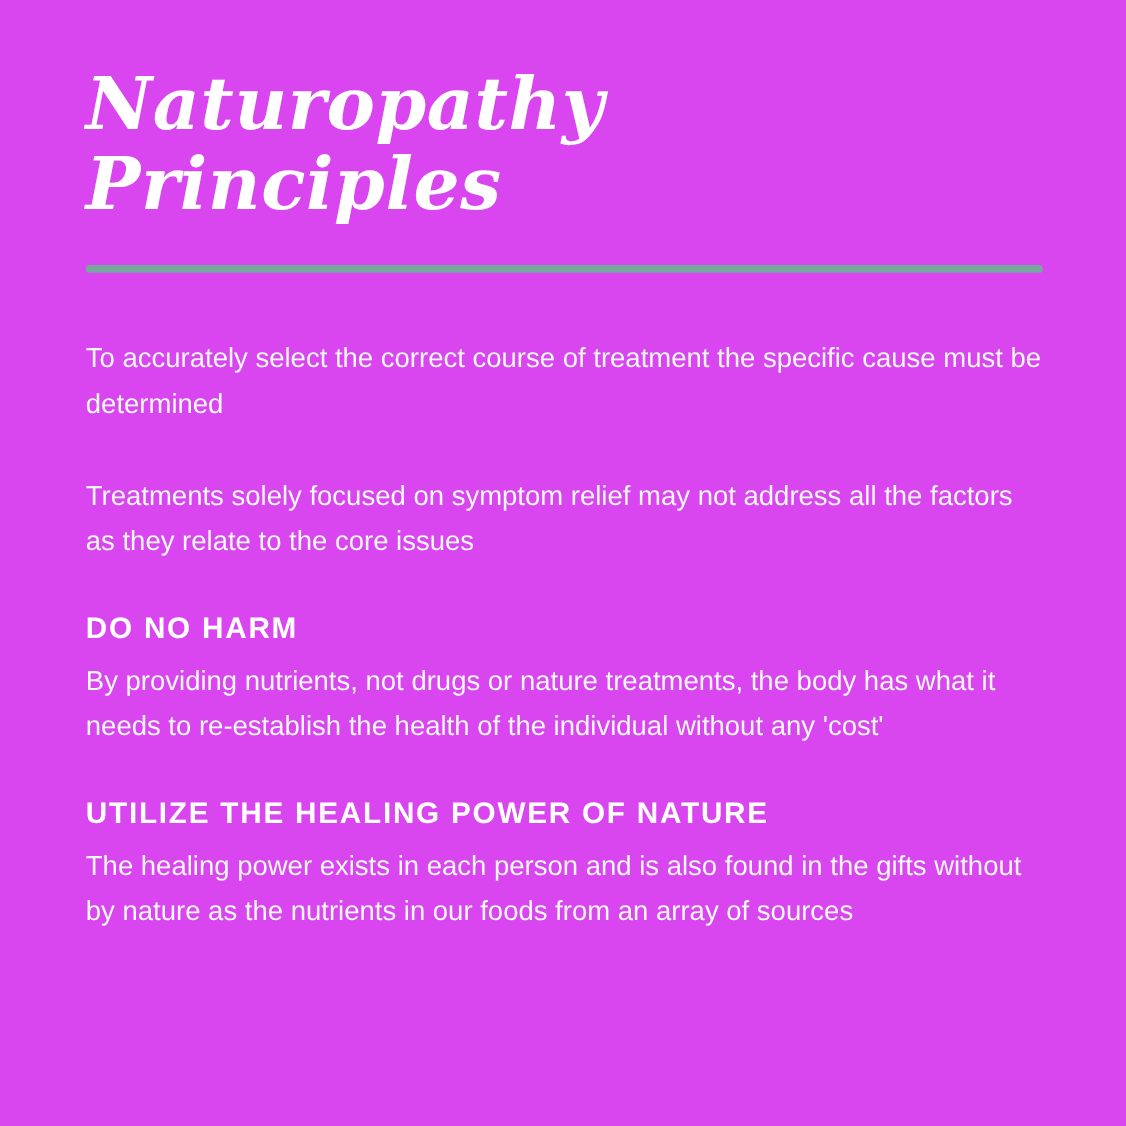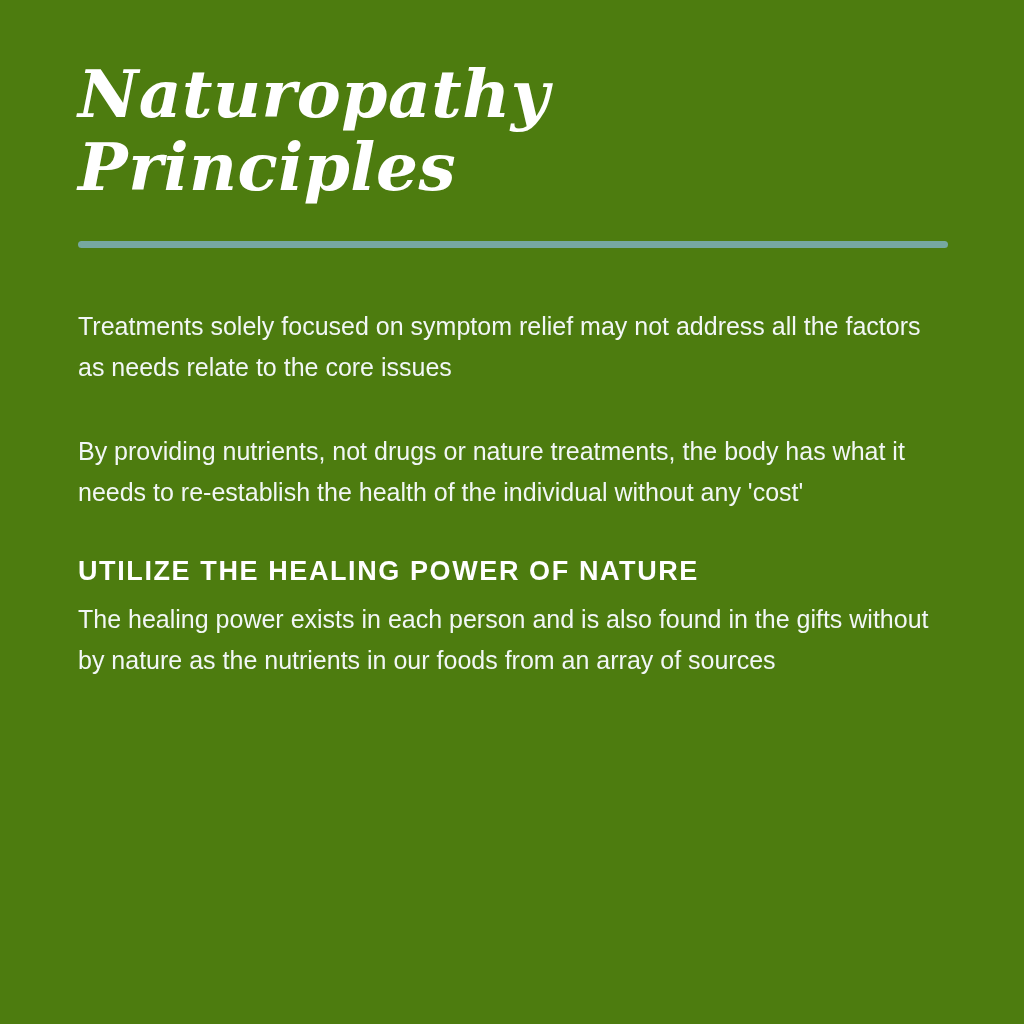--- a/index.html
+++ b/index.html
@@ -12,21 +12,21 @@
     background: #15675d;
     font-family: "Liberation Sans", sans-serif;
     overflow: hidden;
   }
   .card {
     position: relative;
     width: 1024px;
     height: 1024px;
     box-sizing: border-box;
     padding: 52px 76px 40px 78px;
-    background: #4d7c0f;
+    background: #d946ef;
   }
   .title {
     font-family: "DejaVu Serif", serif;
     font-style: italic;
     font-weight: 700;
     font-size: 66px;
     line-height: 1.1;
     color: #ffffff;
     letter-spacing: 0.5px;
     margin: 0;
@@ -73,27 +73,29 @@
 
 <div class="card">
 
   <h1 class="title">Naturopathy Principles</h1>
 
   <div class="divider"></div>
 
   <div class="principles">
 
     <div class="principle">
+      <p class="p-body">To accurately select the correct course of treatment the specific cause must be determined</p>
     </div>
 
     <div class="principle">
-      <p class="p-body">Treatments solely focused on symptom relief may not address all the factors as needs relate to the core issues</p>
+      <p class="p-body">Treatments solely focused on symptom relief may not address all the factors as they relate to the core issues</p>
     </div>
 
     <div class="principle">
+      <h2 class="p-heading">DO NO HARM</h2>
       <p class="p-body">By providing nutrients, not drugs or nature treatments, the body has what it needs to re-establish the health of the individual without any 'cost'</p>
     </div>
 
     <div class="principle">
       <h2 class="p-heading">UTILIZE THE HEALING POWER OF NATURE</h2>
       <p class="p-body">The healing power exists in each person and is also found in the gifts without by nature as the nutrients in our foods from an array of sources</p>
     </div>
 
   </div>
 </div>

